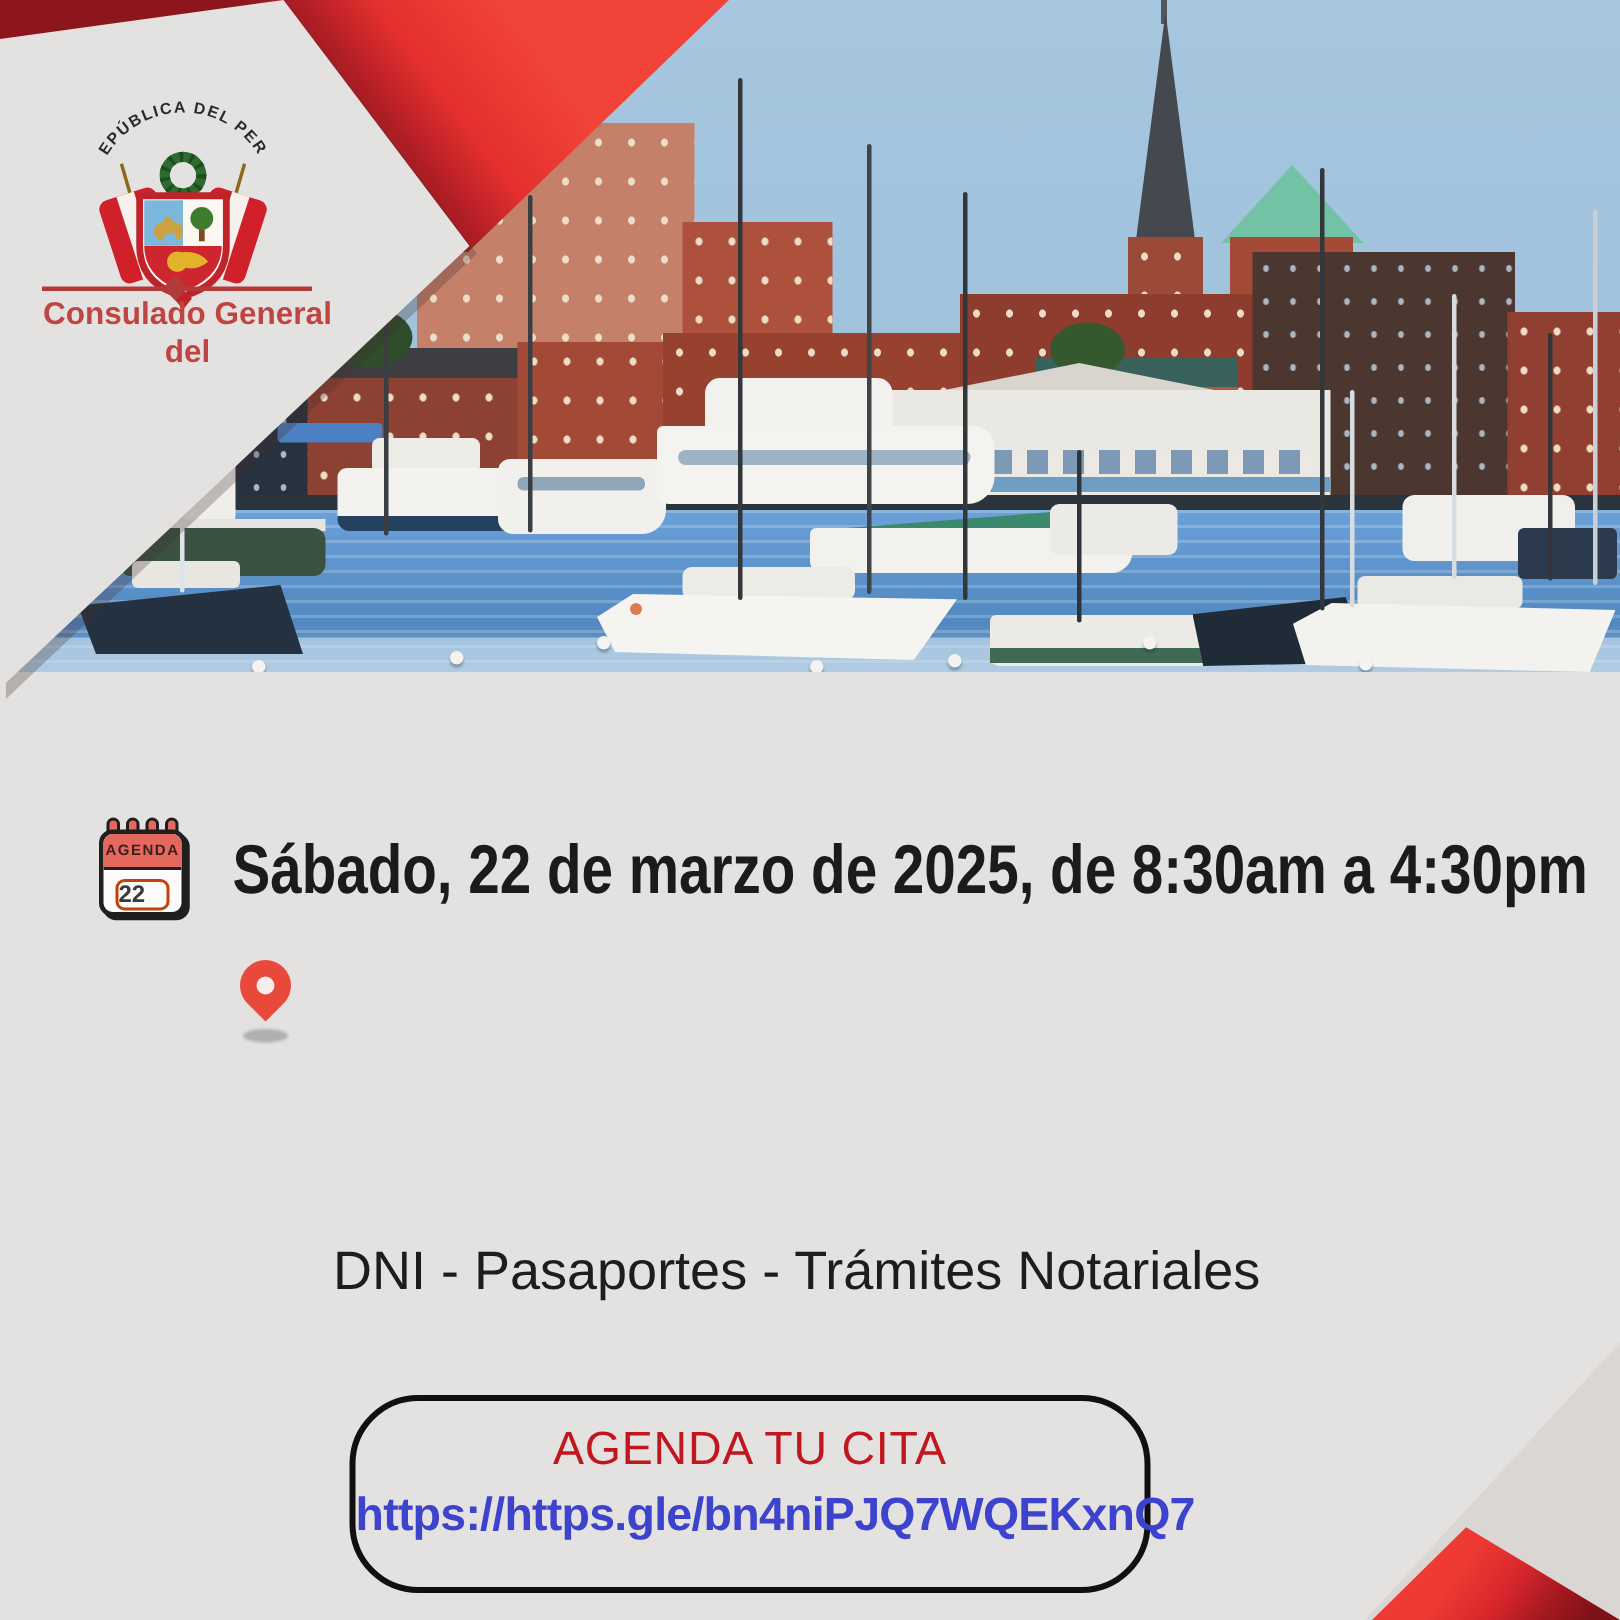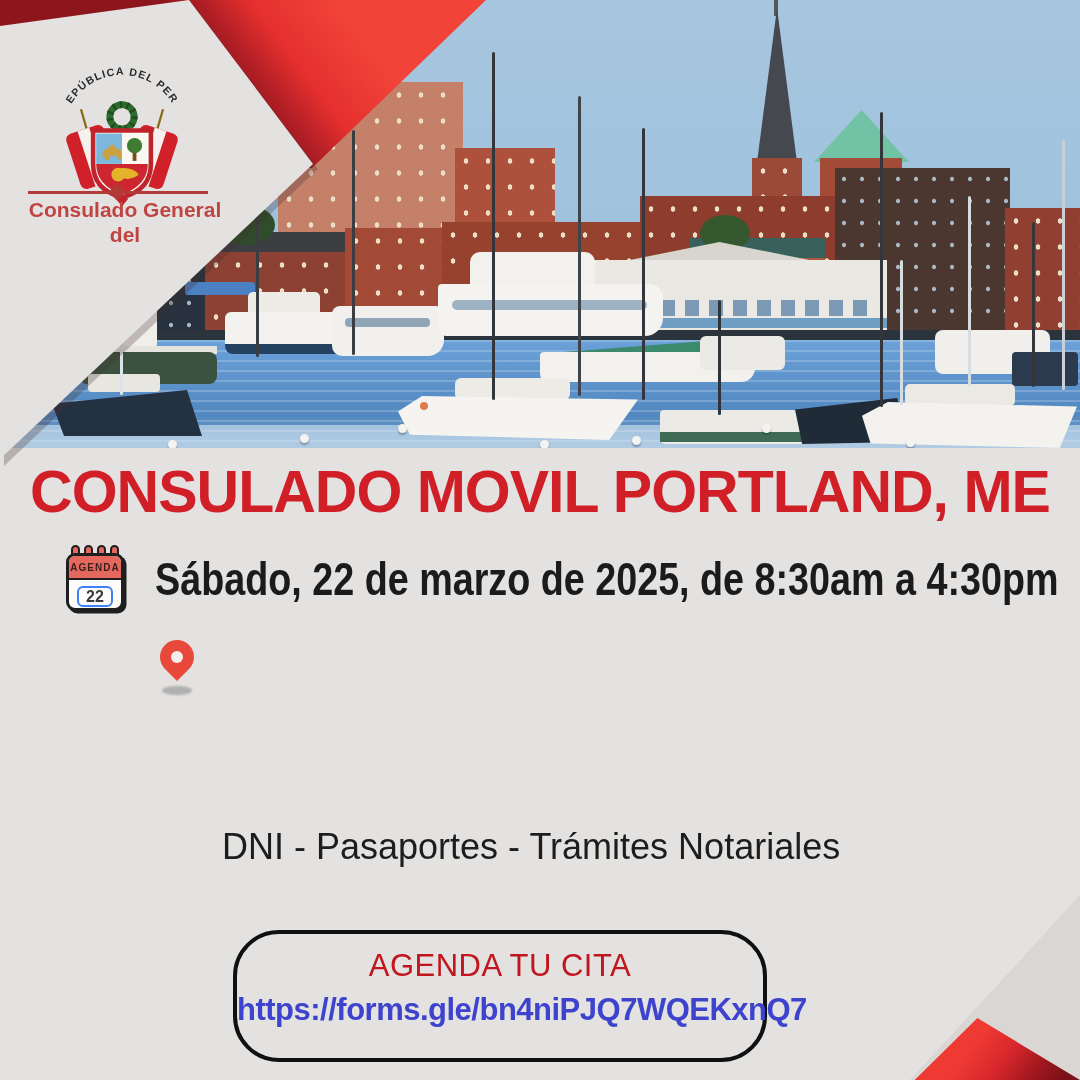--- a/index.html
+++ b/index.html
@@ -47,22 +47,22 @@
   #venue-name{left:222px;top:642px;font-size:42px;}
   #venue-address{left:222px;top:696px;font-size:36px;color:#1d1d1d;}
   #svc-heading{left:222px;top:772px;font-size:42px;}
   #svc-list{left:222px;top:826px;font-size:36px;color:#1d1d1d;}
 
   
   #cal{left:66px;top:545px;width:60px;height:68px;}
   #cal-body{left:0;top:8px;width:58px;height:58px;background:#fdfcfa;border:3px solid #1f1f1f;border-radius:9px;box-shadow:2.5px 2.5px 0 #1f1f1f;overflow:hidden;}
   #cal-top{left:0;top:0;width:52px;height:24px;background:#e5685e;border-bottom:2.5px solid #1f1f1f;
     color:#3a1f1c;font-size:10px;font-weight:bold;letter-spacing:1px;text-align:center;line-height:24px;}
-  #cal-day{left:8px;top:30px;width:36px;height:21px;border:2px solid #3b82f6;border-radius:6px;
-    font-size:16px;font-weight:bold;color:#3a3a3a;text-align:center;line-height:17px;}
+  #cal-day{left:8px;top:30px;width:36px;height:21px;border:2px solid #c2410c;border-radius:6px;
+    font-size:16px;font-weight:bold;color:#3a3a3a;line-height:17px;}
   .ring{position:absolute;top:0;width:9px;height:15px;background:#e5685e;border:2.5px solid #1f1f1f;border-radius:5px;}
 
   
   #pin{left:160px;top:640px;width:34px;height:34px;background:#e8493b;border-radius:50% 50% 50% 0;transform:rotate(-45deg);}
   #pin-hole{left:11px;top:11px;width:12px;height:12px;background:#f4efec;border-radius:50%;}
   #pin-shadow{left:162px;top:686px;width:30px;height:9px;background:rgba(60,60,60,.30);border-radius:50%;filter:blur(1px);}
 
   
   #cta-box{left:233px;top:930px;width:534px;height:132px;border:4px solid #101010;border-radius:46px;}
   #cta-heading{left:0;top:14px;width:100%;text-align:center;color:#c2161e;font-weight:normal;font-size:31px;letter-spacing:.5px;}
@@ -223,21 +223,20 @@
       <path d="M95,148 q19,-3 27,8 q-11,9 -23,4 z" fill="#e4b32a"></path>
 
       <path d="M92,188 l8,10 8,-10 -8,-7 z" fill="#c0242b"></path>
     </svg>
 
     <div id="org-divider" class="ab"></div>
     <div id="org-divider-gem" class="ab"></div>
     <div class="ab orgline" style="top:197px;">Consulado General del</div>
   </div>
 
-  <div id="title" class="ab nowrap">CONSULADO MOVIL PORTLAND, ME</div>
 
   <div id="cal" class="ab">
     <span class="ring" style="left:5px;"></span>
     <span class="ring" style="left:18px;"></span>
     <span class="ring" style="left:31px;"></span>
     <span class="ring" style="left:44px;"></span>
     <div id="cal-body" class="ab">
       <div id="cal-top" class="ab">AGENDA</div>
       <div id="cal-day" class="ab">22</div>
     </div>
@@ -248,19 +247,19 @@
 
   <div id="pin" class="ab">
     <div id="pin-hole" class="ab"></div>
   </div>
   <div id="pin-shadow" class="ab"></div>
 
   <div id="svc-list" class="ab nowrap">DNI - Pasaportes - Trámites Notariales</div>
 
   <div id="cta-box" class="ab">
     <div id="cta-heading" class="ab nowrap">AGENDA TU CITA</div>
-    <div id="cta-url" class="ab nowrap">https://forms.gle/bn4niPJQ7WQEKxnQ7</div>
+    <div id="cta-url" class="ab nowrap">https://https.gle/bn4niPJQ7WQEKxnQ7</div>
   </div>
 
   <div id="corner-gray" class="ab"></div>
   <div id="corner-red" class="ab"></div>
 
 </div>
 
 </body></html>

